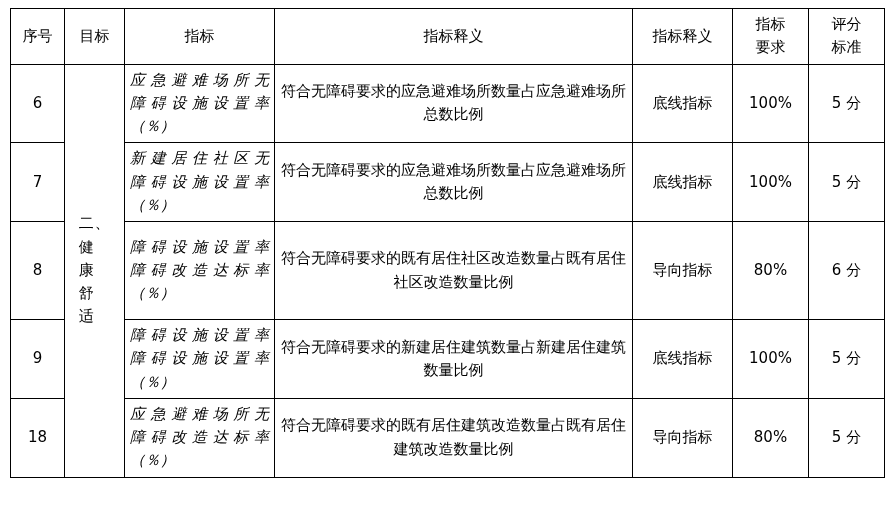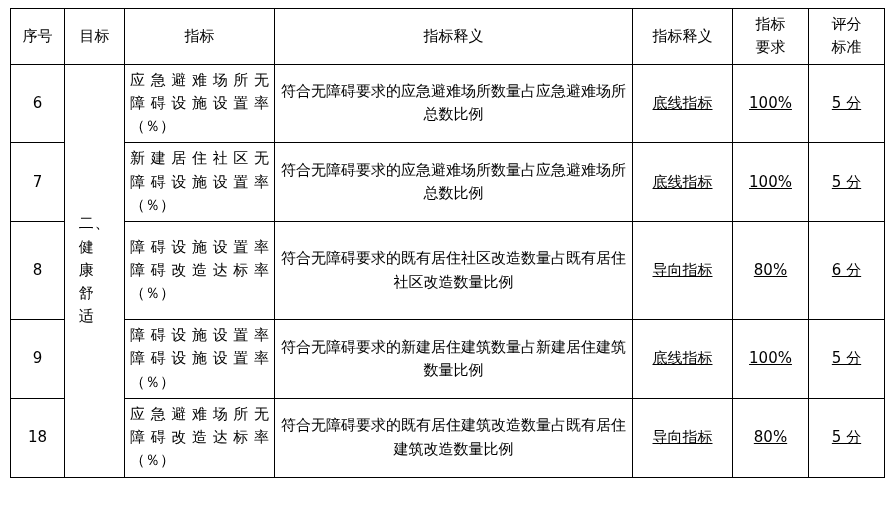--- a/index.html
+++ b/index.html
@@ -67,36 +67,36 @@
     margin: 0 auto;
     text-align: left;
   }
   td.indicator-cell {
     text-align: justify;
     text-align-last: justify;
     font-size: 15px;
     line-height: 1.6;
     padding-left: 8px;
     padding-right: 8px;
+    font-style: italic;
   }
   td.indicator-cell .ind-last {
     display: block;
     text-align: left;
     text-align-last: left;
   }
   td.definition-cell {
     text-align: left;
     font-size: 15px;
     line-height: 1.6;
     padding-left: 10px;
     padding-right: 8px;
   }
   td.type-cell, td.req-cell, td.score-cell {
     font-size: 15px;
-    text-decoration: underline;
   }
   .row-h-1 { height: 78px; }
   .row-h-2 { height: 78px; }
   .row-h-3 { height: 98px; }
   .row-h-4 { height: 78px; }
   .row-h-5 { height: 78px; }
 </style>
 </head>
 <body>
 

